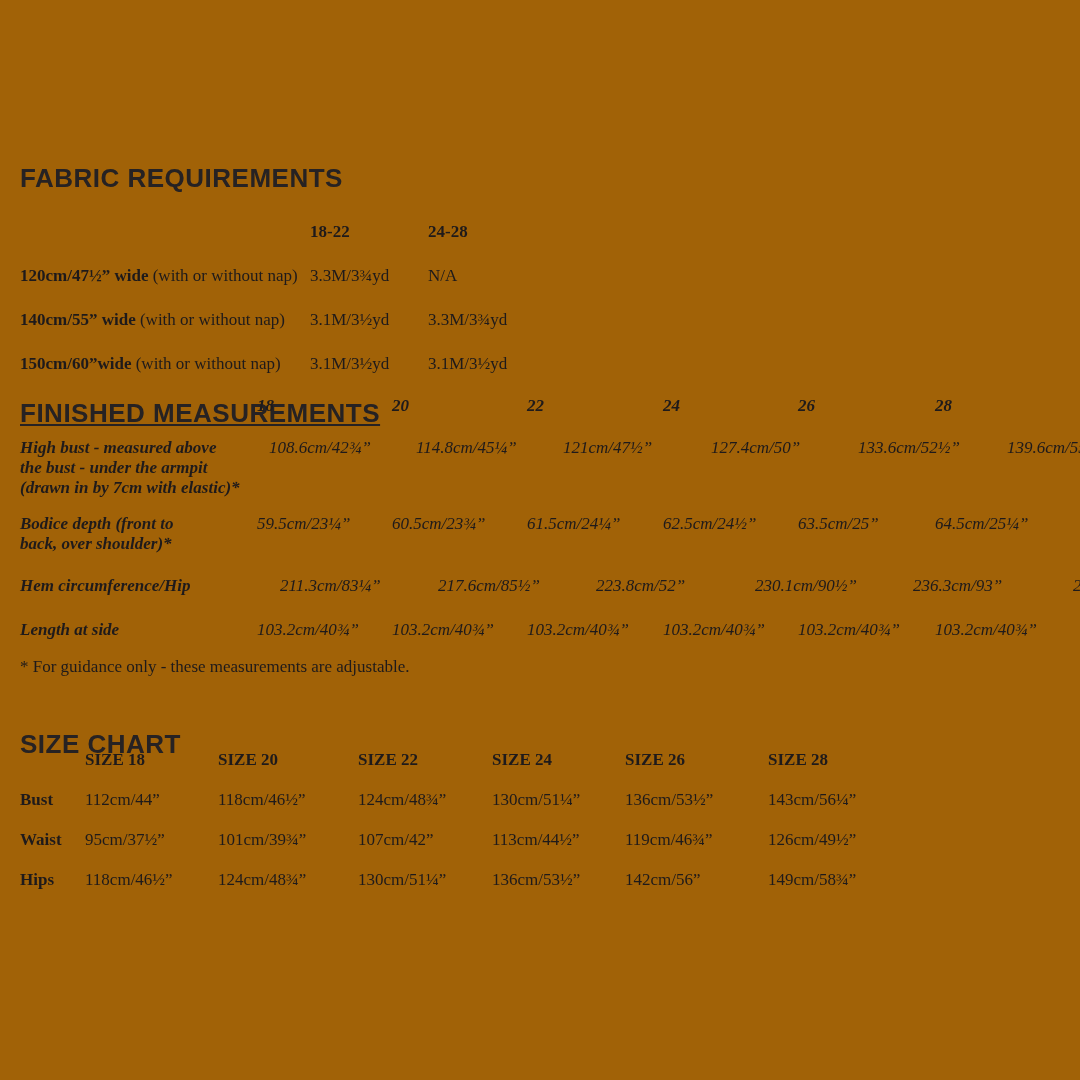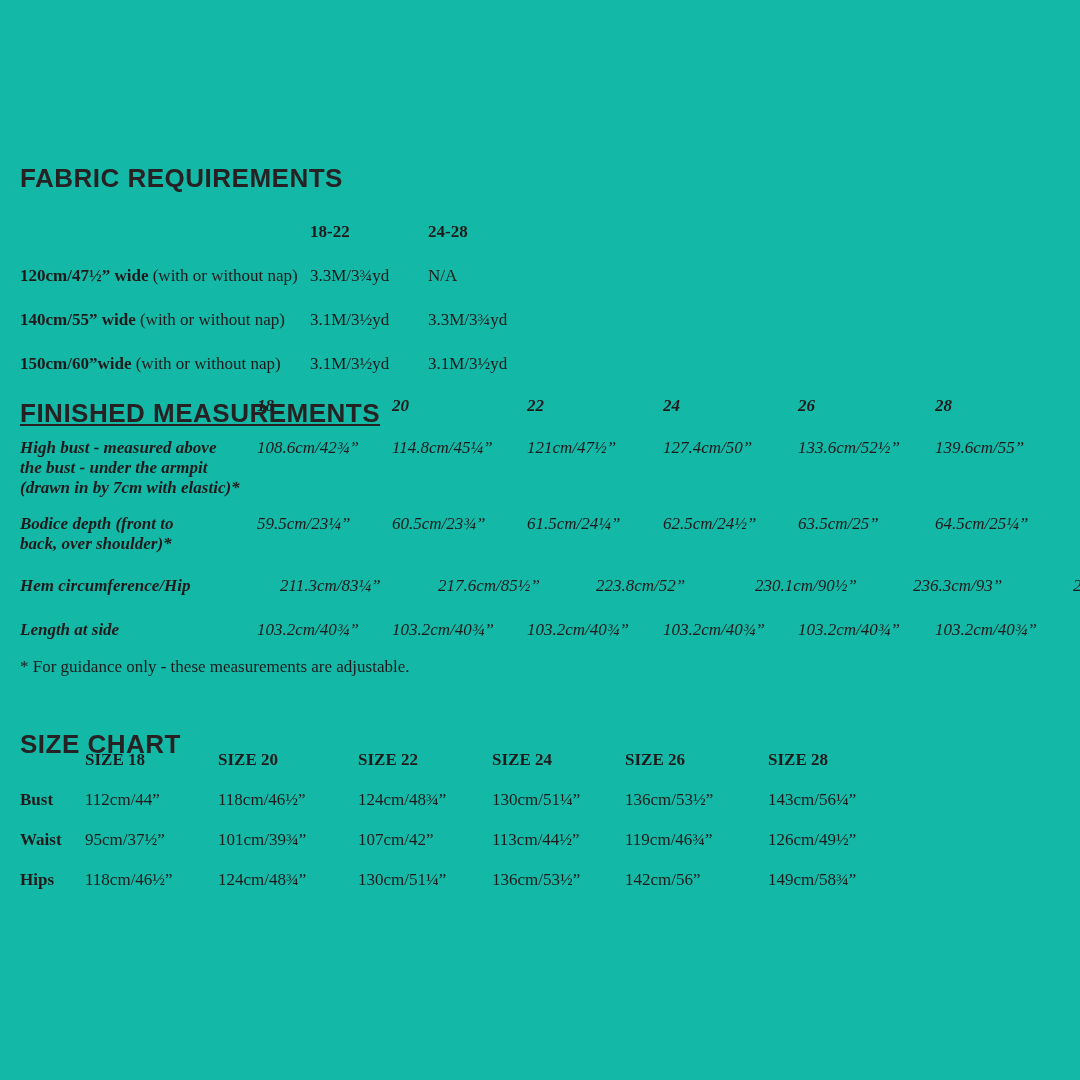--- a/index.html
+++ b/index.html
@@ -1,20 +1,20 @@
 <!DOCTYPE html>
 <html><head>
 <meta charset="utf-8">
 <style>
   html, body { margin: 0; padding: 0; background: #ffffff; }
   .page {
     position: relative;
     width: 1080px;
     height: 1080px;
-    background: #14b8a6;
+    background: #a16207;
     overflow: hidden;
     font-family: "Liberation Serif", serif;
     color: #231f20;
   }
   .section-title {
     position: absolute;
     left: 20px;
     font-family: "Liberation Sans", sans-serif;
     font-weight: bold;
     font-size: 26px;
@@ -42,21 +42,21 @@
 
   
   #fm-table { position: absolute; left: 20px; top: 396px; width: 1045px; }
   .fmrow {
     display: grid;
     grid-template-columns: 237px 135px 135px 136px 135px 137px auto;
     align-items: start;
     font-style: italic;
   }
   .fmrow.hdr   { margin-bottom: 22px; }
-  .fmrow.r0    { margin-bottom: 16px; }
+  .fmrow.r0    { margin-bottom: 16px; gap: 12px; }
   .fmrow.r1    { margin-bottom: 22px; }
   .fmrow.r2    { margin-bottom: 24px; gap: 23px; }
   .fm-label { white-space: pre-line; padding-right: 8px; }
 
   #fm-footnote { position: absolute; left: 20px; top: 657px; }
 
   
   #sc-table { position: absolute; left: 20px; top: 750px; width: 1045px; }
   .scrow {
     display: grid;

